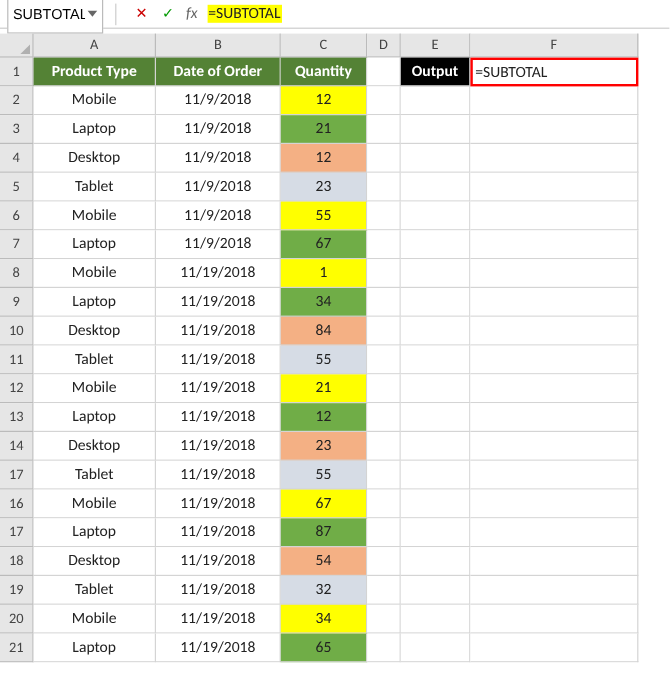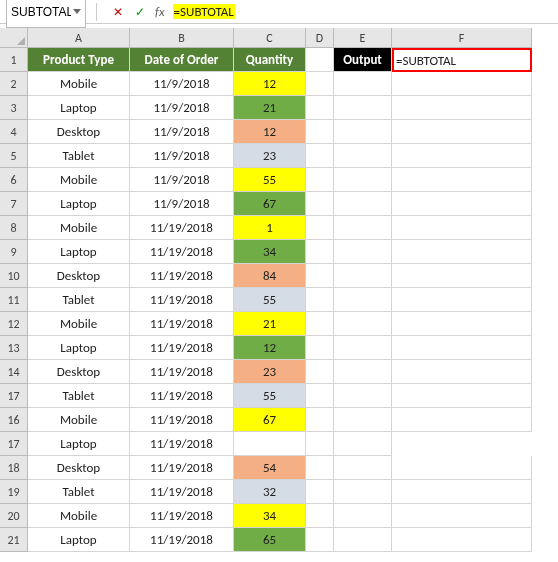--- a/index.html
+++ b/index.html
@@ -203,20 +203,21 @@
         <div class="cell center">11/19/2018</div>
         <div class="cell center yellow">67</div>
         <div class="cell"></div>
         <div class="cell"></div>
         <div class="cell"></div>
       </div>
       <div class="grid" style="grid-template-columns:28px 102px 104px 72px 28px 58px 140px">
     <div class="rowhead">17</div>
         <div class="cell center">Laptop</div>
         <div class="cell center">11/19/2018</div>
+        <div class="cell center green">87</div>
         <div class="cell"></div>
         <div class="cell"></div>
         <div class="cell"></div>
       </div>
       <div class="grid" style="grid-template-columns:28px 102px 104px 72px 28px 58px 140px">
     <div class="rowhead">18</div>
         <div class="cell center">Desktop</div>
         <div class="cell center">11/19/2018</div>
         <div class="cell center orange">54</div>
         <div class="cell"></div>

